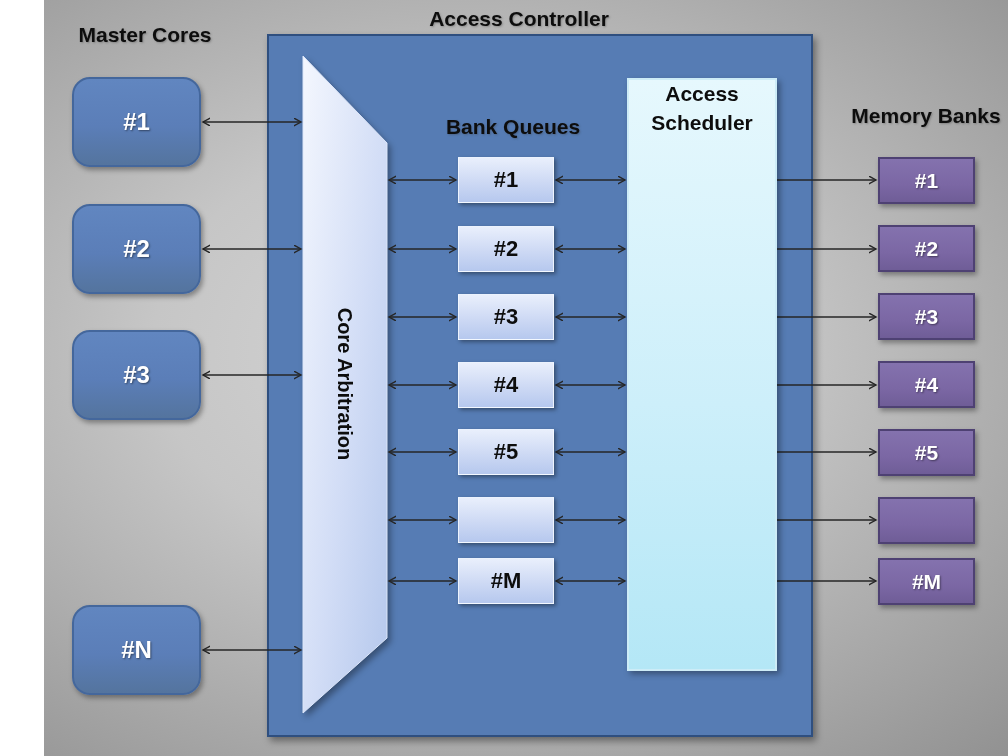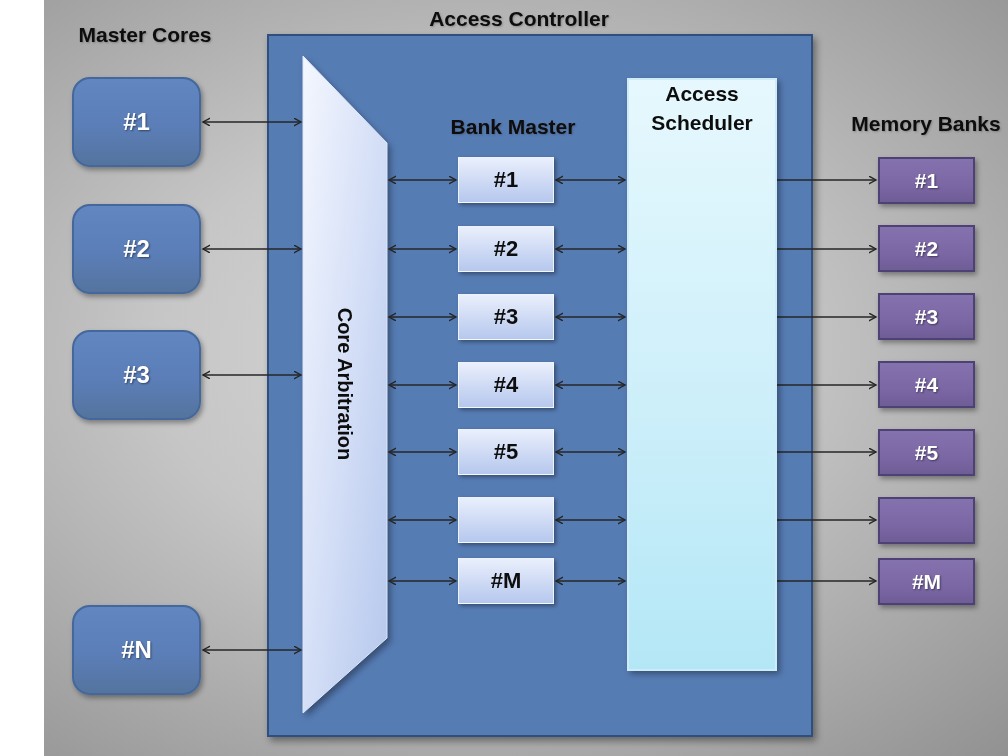--- a/index.html
+++ b/index.html
@@ -96,22 +96,22 @@
     z-index:3;
   }
 </style>
 </head>
 <body>
 
 <div id="stage">
 
   <div class="abs heading" style="left:29px;top:23px;width:144px;">Master Cores</div>
   <div class="abs heading" style="left:345px;top:7px;width:260px;">Access Controller</div>
-  <div class="abs heading" style="left:399px;top:115px;width:140px;">Bank Master</div>
-  <div class="abs heading" style="left:806px;top:112px;width:152px;">Memory Banks</div>
+  <div class="abs heading" style="left:399px;top:115px;width:140px;">Bank Queues</div>
+  <div class="abs heading" style="left:806px;top:104px;width:152px;">Memory Banks</div>
 
   <div class="abs" id="controller-box"></div>
 
   <svg class="abs" id="diagram-svg" width="1008" height="756" viewBox="0 0 1008 756">
     <defs>
       <marker id="ah" markerWidth="10" markerHeight="10" refX="7.2" refY="4" orient="auto-start-reverse" markerUnits="userSpaceOnUse">
         <path d="M0,0 L7.2,4 L0,8" fill="none" stroke="#262626" stroke-width="1.4"></path>
       </marker>
       <linearGradient id="trapGrad" x1="0" y1="0" x2="1" y2="1">
         <stop offset="0" style="stop-color:var(--trap-light)"></stop>

